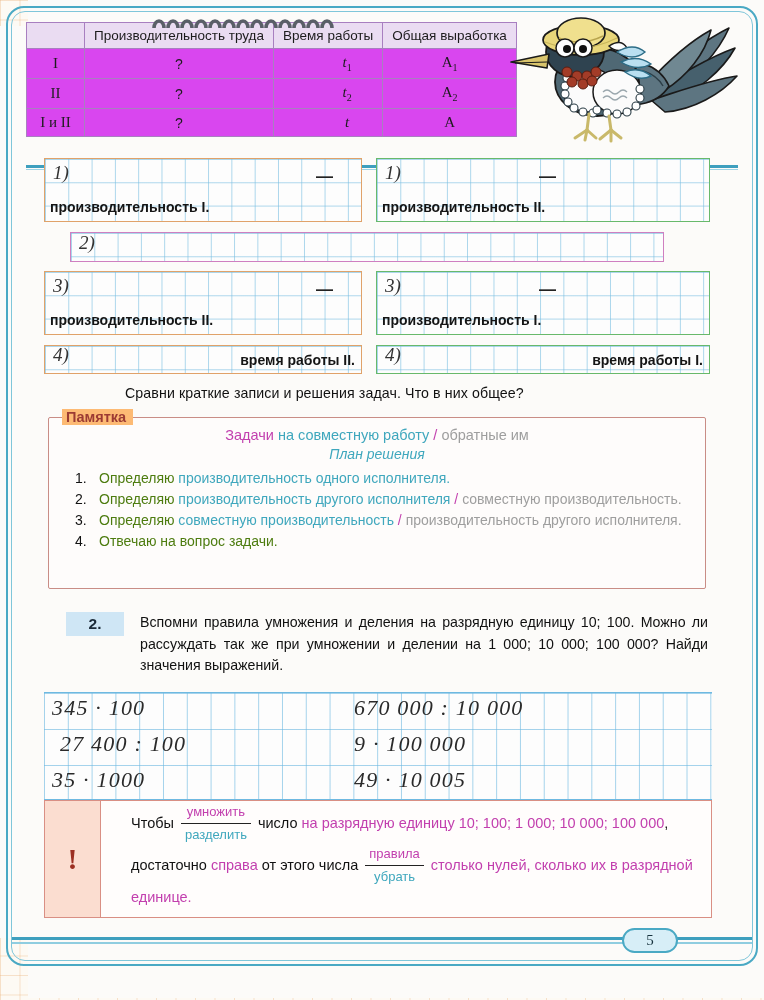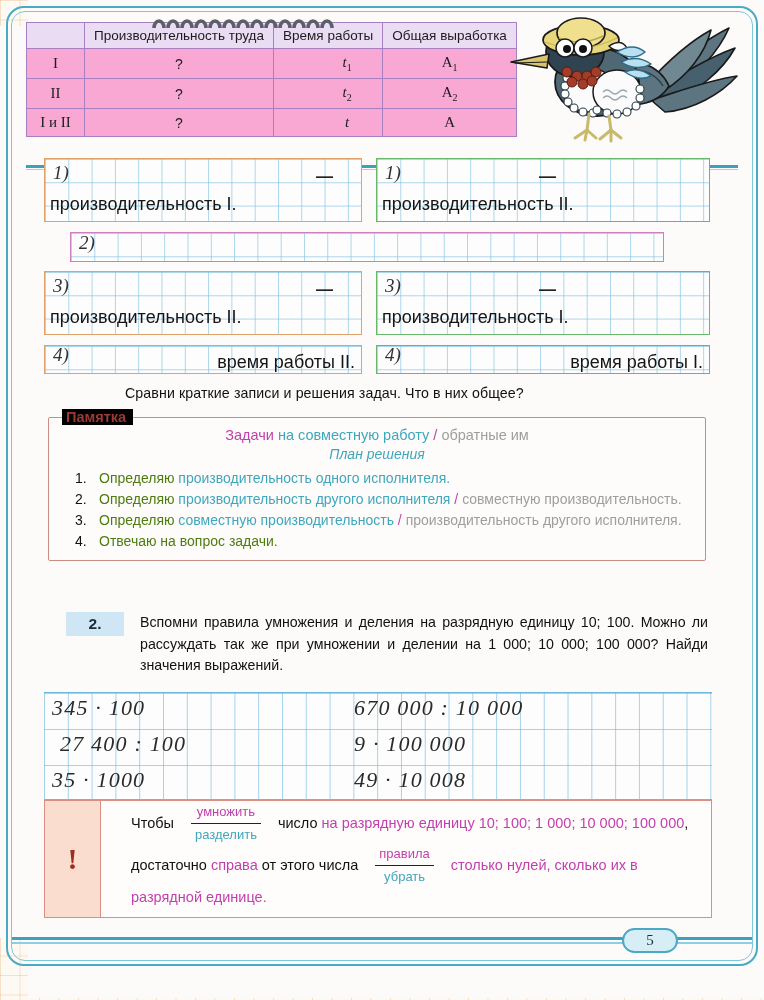--- a/index.html
+++ b/index.html
@@ -92,21 +92,21 @@
   }
 
   
   .tbl-wrap {
     position: absolute;
     left: 26px; top: 22px;
     z-index: 6;
   }
   table.ptable {
     border-collapse: collapse;
-    background: #f9a8d4;
+    background: #d946ef;
     font-size: 13.5px;
     color: #1c1c1c;
   }
   table.ptable th, table.ptable td {
     border: 1.2px solid #a87fc0;
     text-align: center;
     padding: 5px 8px;
     font-weight: normal;
   }
   table.ptable thead th {
@@ -158,49 +158,50 @@
     color: #333;
   }
   .gdash {
     position: absolute;
     font-size: 17px;
     color: #222;
     font-weight: bold;
   }
   .glabel {
     position: absolute;
-    font-size: 18px;
+    font-size: 14px;
     color: #151515;
     white-space: nowrap;
+    font-weight: bold;
   }
 
   
   .prompt {
     position: absolute;
     left: 125px; top: 385px;
     font-size: 14.2px;
     color: #111;
     letter-spacing: .1px;
     z-index: 6;
   }
 
   
   .memo {
     position: absolute;
     left: 48px; top: 417px;
-    width: 658px; height: 144px;
+    width: 658px; height: 172px;
     border: 1.4px solid #c98d86;
     border-radius: 2px;
     background: #fefcfb;
     z-index: 6;
   }
   .memo-label {
     position: absolute;
     left: 62px; top: 409px;
-    background: #000000;
+    background: #fdba74;
     padding: 0 7px 0 4px;
     font-size: 14.5px;
     font-weight: bold;
     color: #9c3b33;
     z-index: 7;
   }
   .memo-title {
     text-align: center;
     margin-top: 9px;
     font-size: 14.5px;
@@ -299,21 +300,21 @@
     flex: 1;
     padding: 2px 14px 0 30px;
     font-size: 14.5px;
     line-height: 1.5;
     color: #111;
   }
   .frac {
     display: inline-block;
     vertical-align: middle;
     text-align: center;
-    margin: 0 13px;
+    margin: 0 3px;
     position: relative;
     top: -1px;
   }
   .frac .top {
     display: block;
     font-size: 13px;
     padding: 0 4px 1px;
     border-bottom: 1.4px solid #222;
   }
   .frac .bot {
@@ -579,21 +580,21 @@
 
 <div class="ex-badge">2.</div>
 <div class="ex-text">Вспомни правила умножения и деления на разрядную единицу 10; 100. Можно ли рассуждать так же при умножении и делении на 1 000; 10 000; 100 000? Найди значения выражений.</div>
 
 <div class="mathgrid">
   <div class="expr" style="left:8px;top:2px;">345 · 100</div>
   <div class="expr" style="left:16px;top:38px;">27 400 : 100</div>
   <div class="expr" style="left:8px;top:74px;">35 · 1000</div>
   <div class="expr" style="left:310px;top:2px;">670 000 : 10 000</div>
   <div class="expr" style="left:310px;top:38px;">9 · 100 000</div>
-  <div class="expr" style="left:310px;top:74px;">49 · 10 008</div>
+  <div class="expr" style="left:310px;top:74px;">49 · 10 005</div>
 </div>
 
 <div class="rulebox">
   <div class="rule-excl">!</div>
   <div class="rule-body">
     <span>Чтобы</span>
     <span class="frac">
       <span class="top c-magenta">умножить</span>
       <span class="bot c-teal">разделить</span>
     </span>

